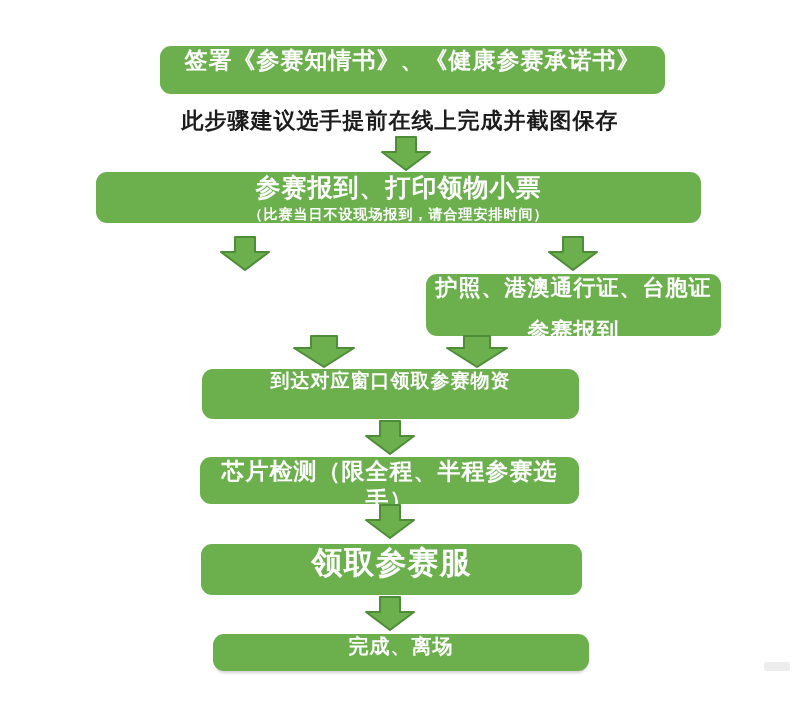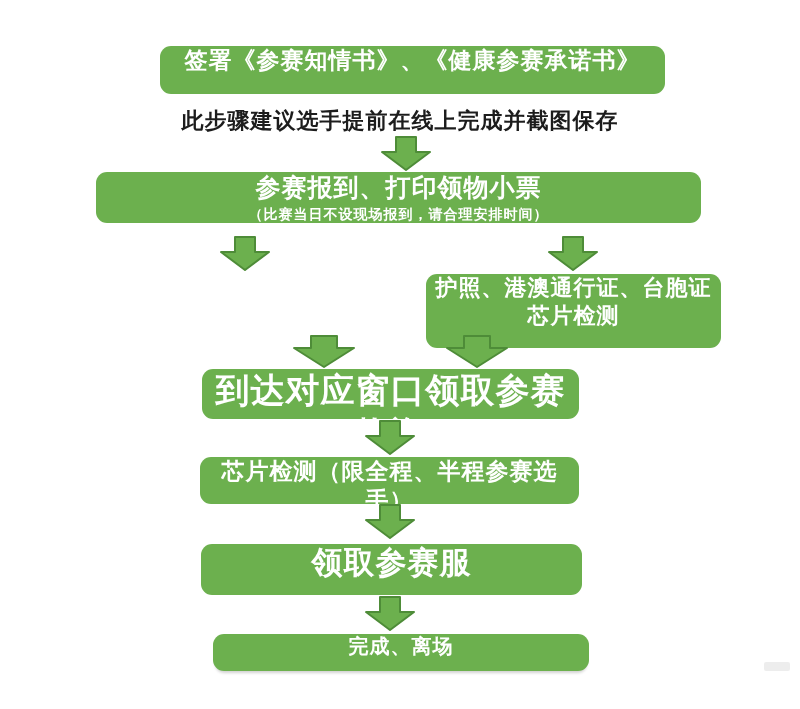--- a/index.html
+++ b/index.html
@@ -64,33 +64,33 @@
   </div>
 
   <svg class="arrow" style="left:219px;top:236px;" width="52" height="36" viewBox="0 0 52 36">
     <polygon points="16,1 36,1 36,16 50,16 26,34 2,16 16,16"></polygon>
   </svg>
   <svg class="arrow" style="left:547px;top:236px;" width="52" height="36" viewBox="0 0 52 36">
     <polygon points="16,1 36,1 36,16 50,16 26,34 2,16 16,16"></polygon>
   </svg>
 
 
-  <div class="box" style="left:426px;top:274px;width:295px;height:74px;font-size:22px;">
+  <div class="box" style="left:426px;top:274px;width:295px;height:62px;font-size:22px;gap:15px;">
     <span class="main">护照、港澳通行证、台胞证</span>
-    <span class="main">芯片检测</span>
+    <span class="main">参赛报到</span>
   </div>
 
   <svg class="arrow" style="left:292px;top:335px;" width="64" height="34" viewBox="0 0 64 34">
     <polygon points="19,1 45,1 45,13 62,13 32,32 2,13 19,13"></polygon>
   </svg>
   <svg class="arrow" style="left:445px;top:335px;" width="64" height="34" viewBox="0 0 64 34">
     <polygon points="19,1 45,1 45,13 62,13 32,32 2,13 19,13"></polygon>
   </svg>
 
-  <div class="box" style="left:202px;top:369px;width:377px;height:50px;font-size:34px;">
+  <div class="box" style="left:202px;top:369px;width:377px;height:50px;font-size:19px;">
     <span class="main">到达对应窗口领取参赛物资</span>
   </div>
 
   <svg class="arrow" style="left:364px;top:420px;" width="52" height="36" viewBox="0 0 52 36">
     <polygon points="16,1 36,1 36,16 50,16 26,34 2,16 16,16"></polygon>
   </svg>
 
   <div class="box" style="left:200px;top:457px;width:379px;height:47px;font-size:23px;">
     <span class="main">芯片检测（限全程、半程参赛选手）</span>
   </div>

